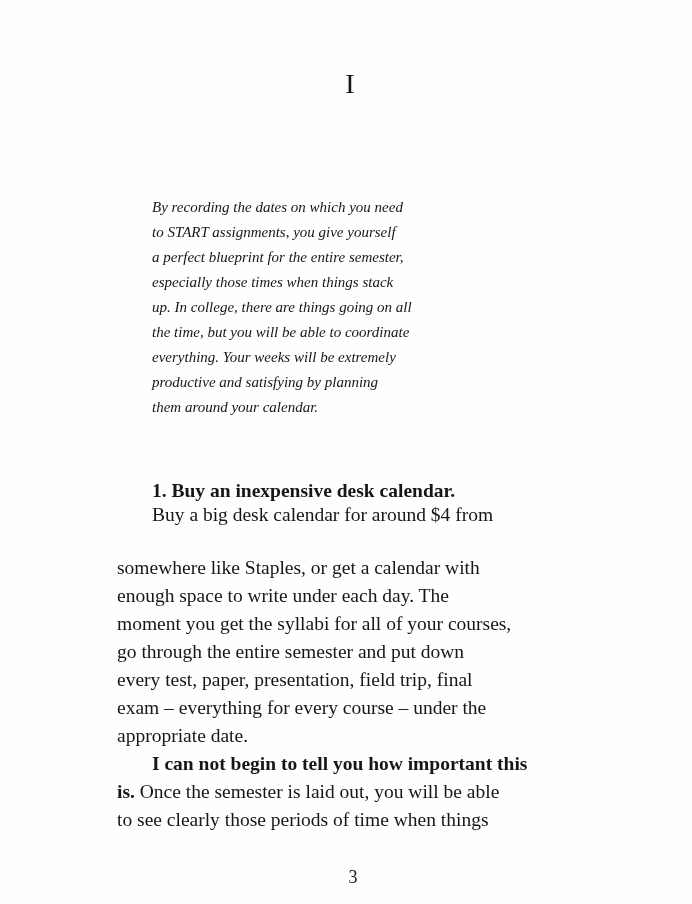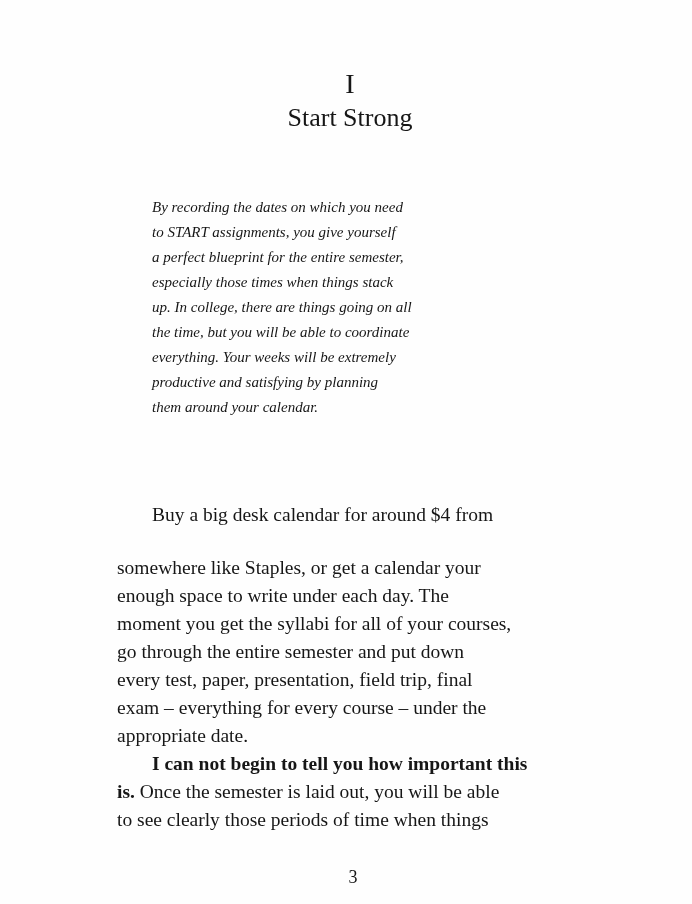--- a/index.html
+++ b/index.html
@@ -90,38 +90,38 @@
       padding-left: 14px;
       box-sizing: border-box;
     }
   </style>
 </head>
 <body>
 
 <div class="page">
 
   <div class="center chapter-num">I</div>
-  <div class="center chapter-title">Start Strong</div>
 
   <div class="intro">
     <div class="line" style="top:195px">By recording the dates on which you need</div>
     <div class="line" style="top:220px">to START assignments, you give yourself</div>
     <div class="line" style="top:245px">a perfect blueprint for the entire semester,</div>
     <div class="line" style="top:270px">especially those times when things stack</div>
     <div class="line" style="top:295px">up. In college, there are things going on all</div>
     <div class="line" style="top:320px">the time, but you will be able to coordinate</div>
     <div class="line" style="top:345px">everything. Your weeks will be extremely</div>
     <div class="line" style="top:370px">productive and satisfying by planning</div>
     <div class="line" style="top:395px">them around your calendar.</div>
   </div>
 
+  <div class="section-heading">1. Buy an inexpensive desk calendar.</div>
 
   <div class="body">
     <div class="line indent" style="top:502px">Buy a big desk calendar for around $4 from</div>
-    <div class="line" style="top:555px">somewhere like Staples, or get a calendar your</div>
+    <div class="line" style="top:555px">somewhere like Staples, or get a calendar with</div>
     <div class="line" style="top:583px">enough space to write under each day. The</div>
     <div class="line" style="top:611px">moment you get the syllabi for all of your courses,</div>
     <div class="line" style="top:639px">go through the entire semester and put down</div>
     <div class="line" style="top:667px">every test, paper, presentation, field trip, final</div>
     <div class="line" style="top:695px">exam – everything for every course – under the</div>
     <div class="line" style="top:723px">appropriate date.</div>
 
     <div class="line indent bold" style="top:751px">I can not begin to tell you how important this</div>
     <div class="line" style="top:779px"><span class="bold">is.</span><span> Once the semester is laid out, you will be able</span></div>
     <div class="line" style="top:807px">to see clearly those periods of time when things</div>

